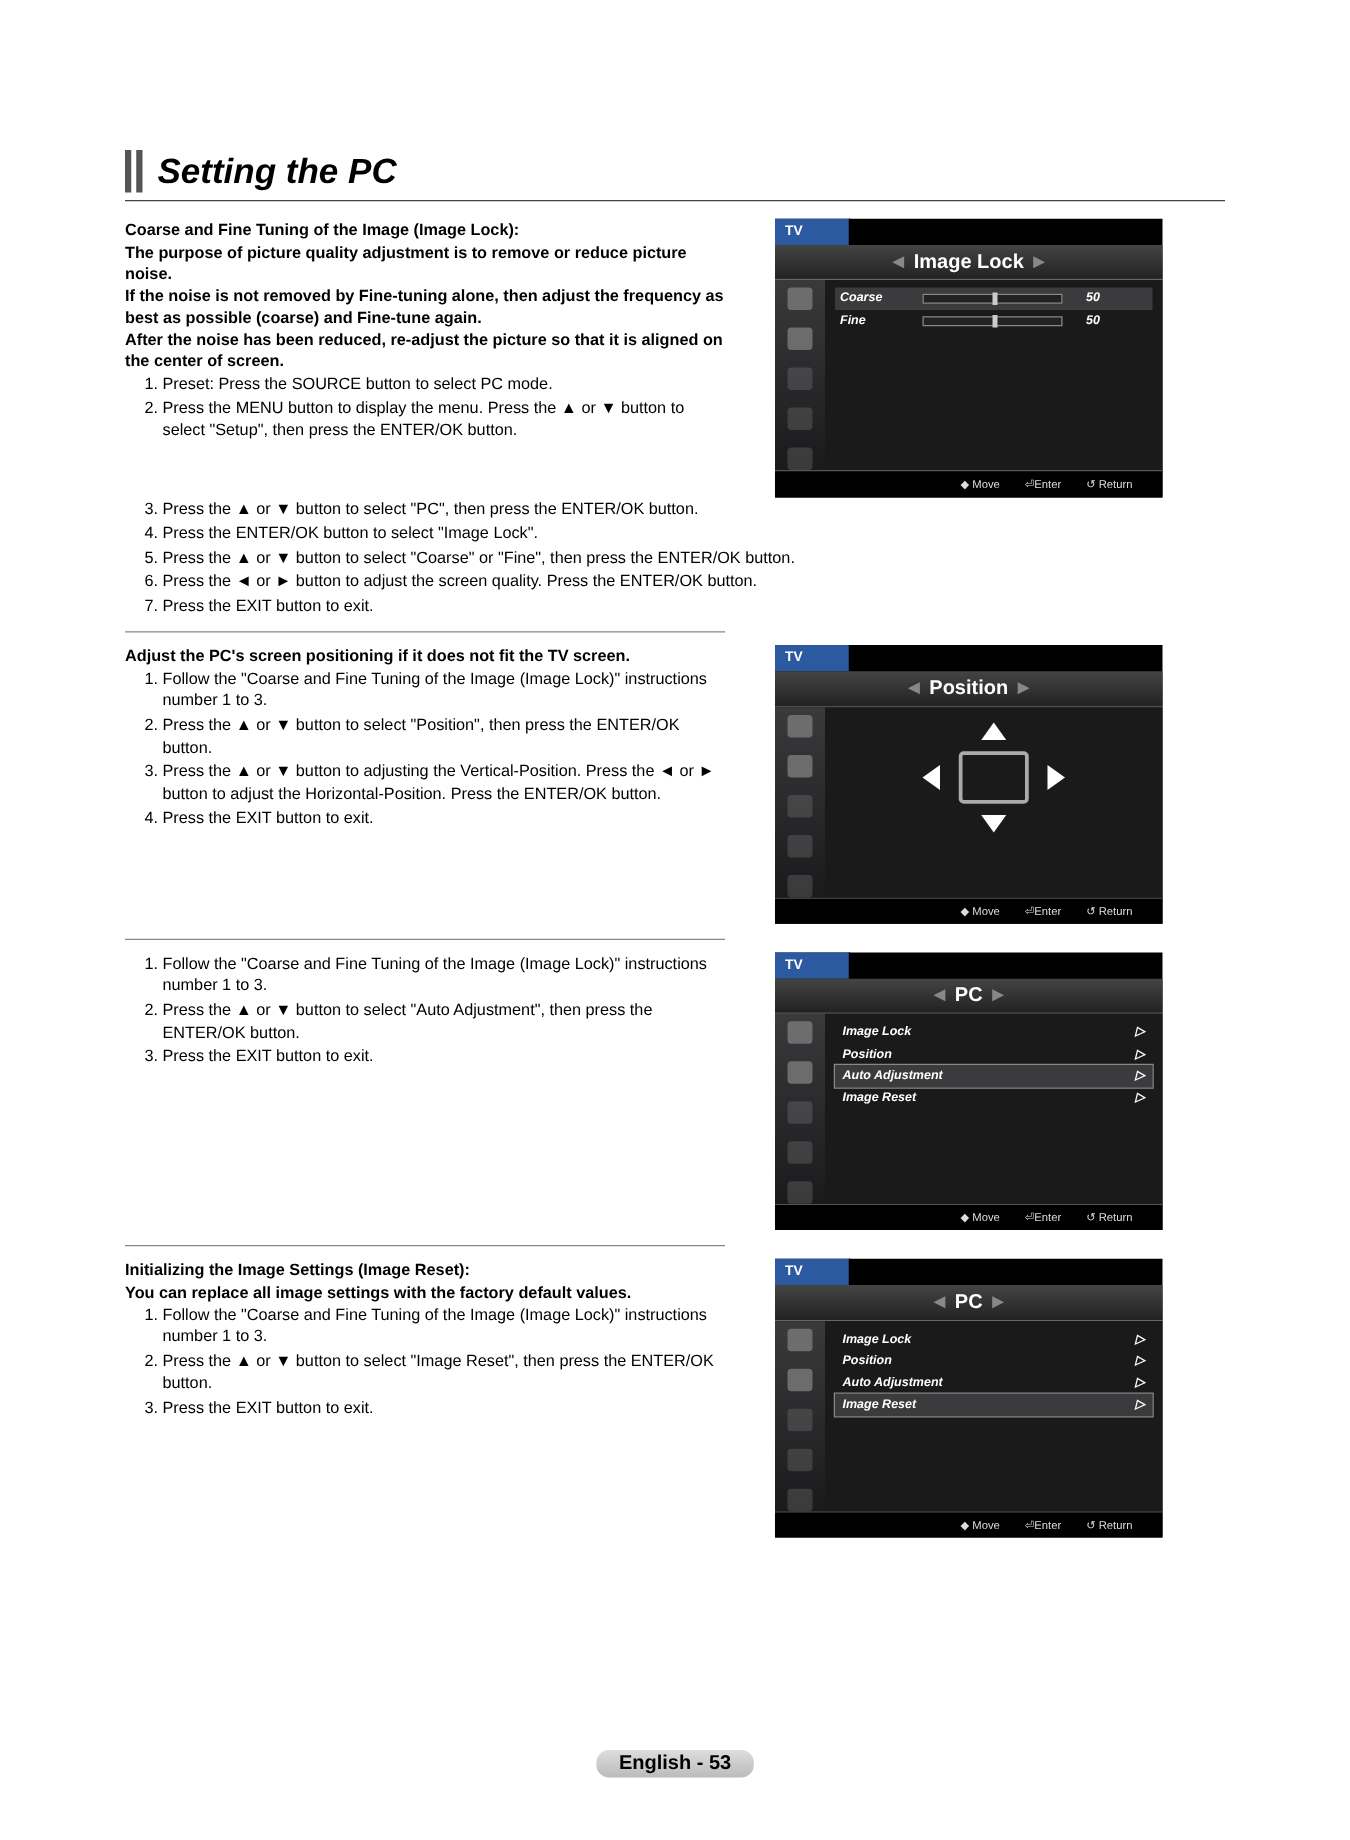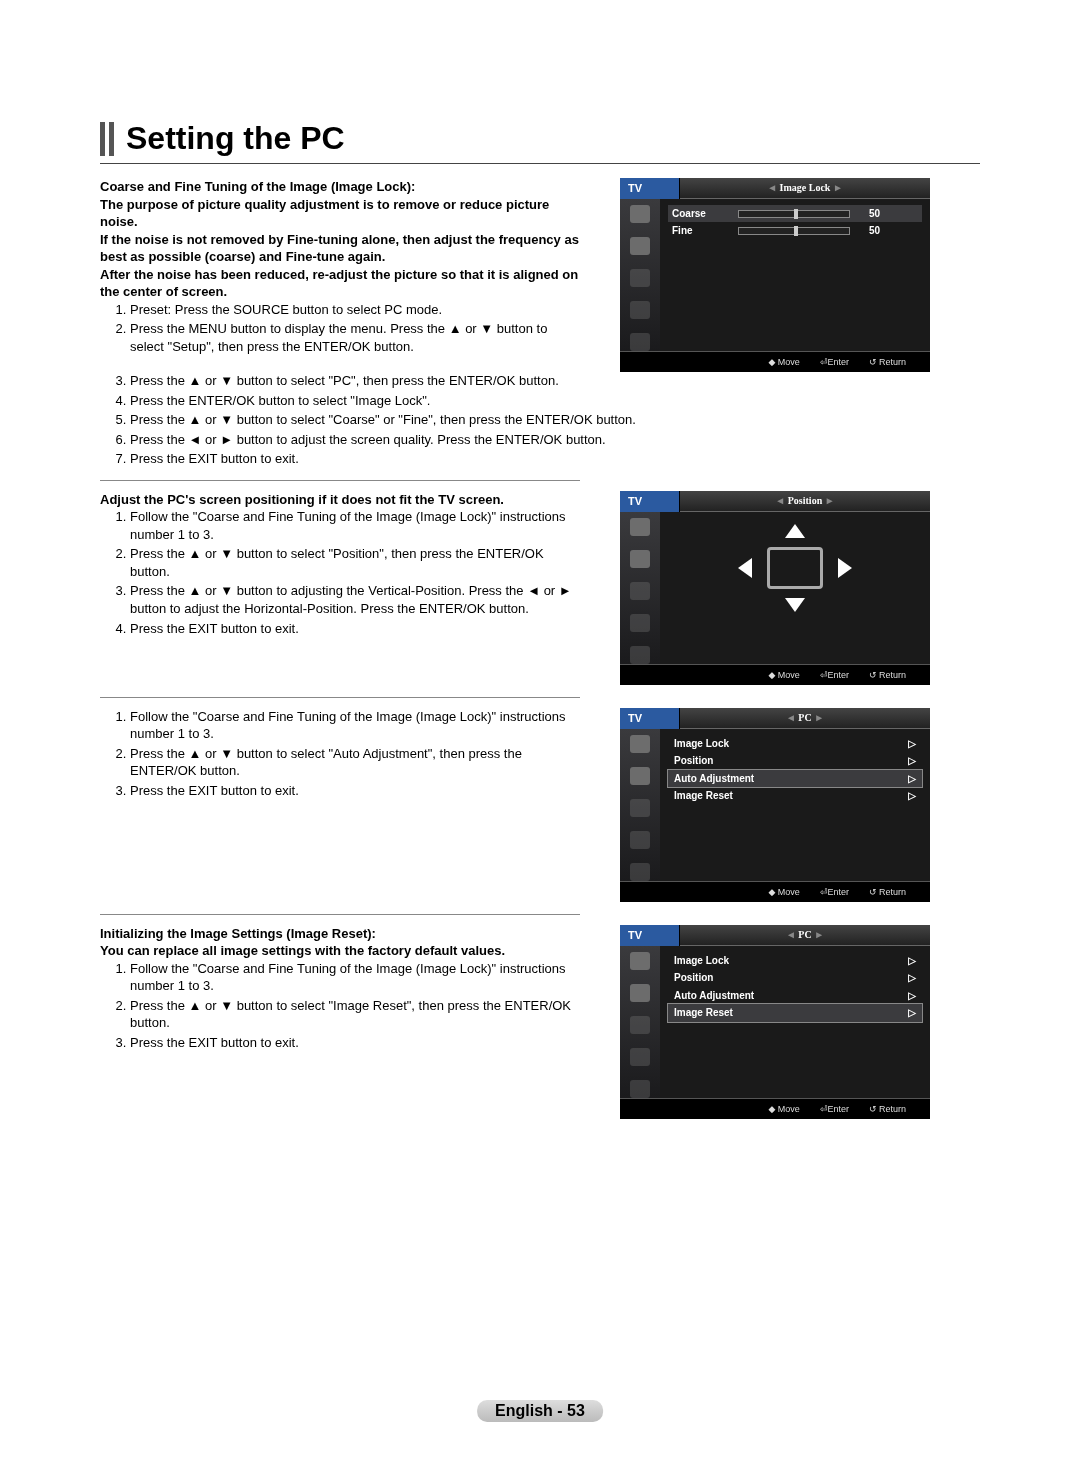--- a/index.html
+++ b/index.html
@@ -27,23 +27,24 @@
     display: flex;
     gap: 4px;
   }
   .title-bars span {
     display: block;
     width: 5px;
     height: 34px;
     background: #555;
   }
   h1 {
-    font-size: 32px;
+    font-size: 28px;
     font-weight: bold;
     margin: 0;
+    font-style: italic;
   }
   .hr-thick { border: 0; border-top: 1px solid #444; margin: 4px 0 14px 0; }
   .content {
     width: 830px;
     font-size: 13px;
     line-height: 1.35;
   }
   .section {
     clear: both;
     overflow: visible;
@@ -63,46 +64,47 @@
     float: right;
     width: 310px;
     background: #000;
     color: #fff;
     font-size: 10px;
     position: relative;
     margin-left: 20px;
   }
   .osd-header {
     display: flex;
+    flex-direction: column;
   }
   .osd-tv {
     background: #2b5aa0;
     color: #fff;
     font-weight: bold;
     padding: 3px 8px;
     font-size: 11px;
     width: 60px;
     box-sizing: border-box;
     border-right: 1px solid #000;
   }
   .osd-title {
     flex: 1;
     text-align: center;
     padding: 3px 0;
     font-weight: bold;
     color: #fff;
-    font-size: 10px;
+    font-size: 16px;
     background: linear-gradient(to bottom,#444,#222);
     border-bottom:1px solid #666;
-    font-family:Liberation Serif, serif;
   }
   .osd-title .cap-l, .osd-title .cap-r { color:#888; }
   .osd-body {
     display: flex;
     min-height: 130px;
+    font-style: italic;
   }
   .osd-sidebar {
     width: 40px;
     background: linear-gradient(to bottom,#3a3a3d,#1a1a1c);
     display: flex;
     flex-direction: column;
     align-items: center;
     padding-top: 6px;
     gap: 14px;
   }

